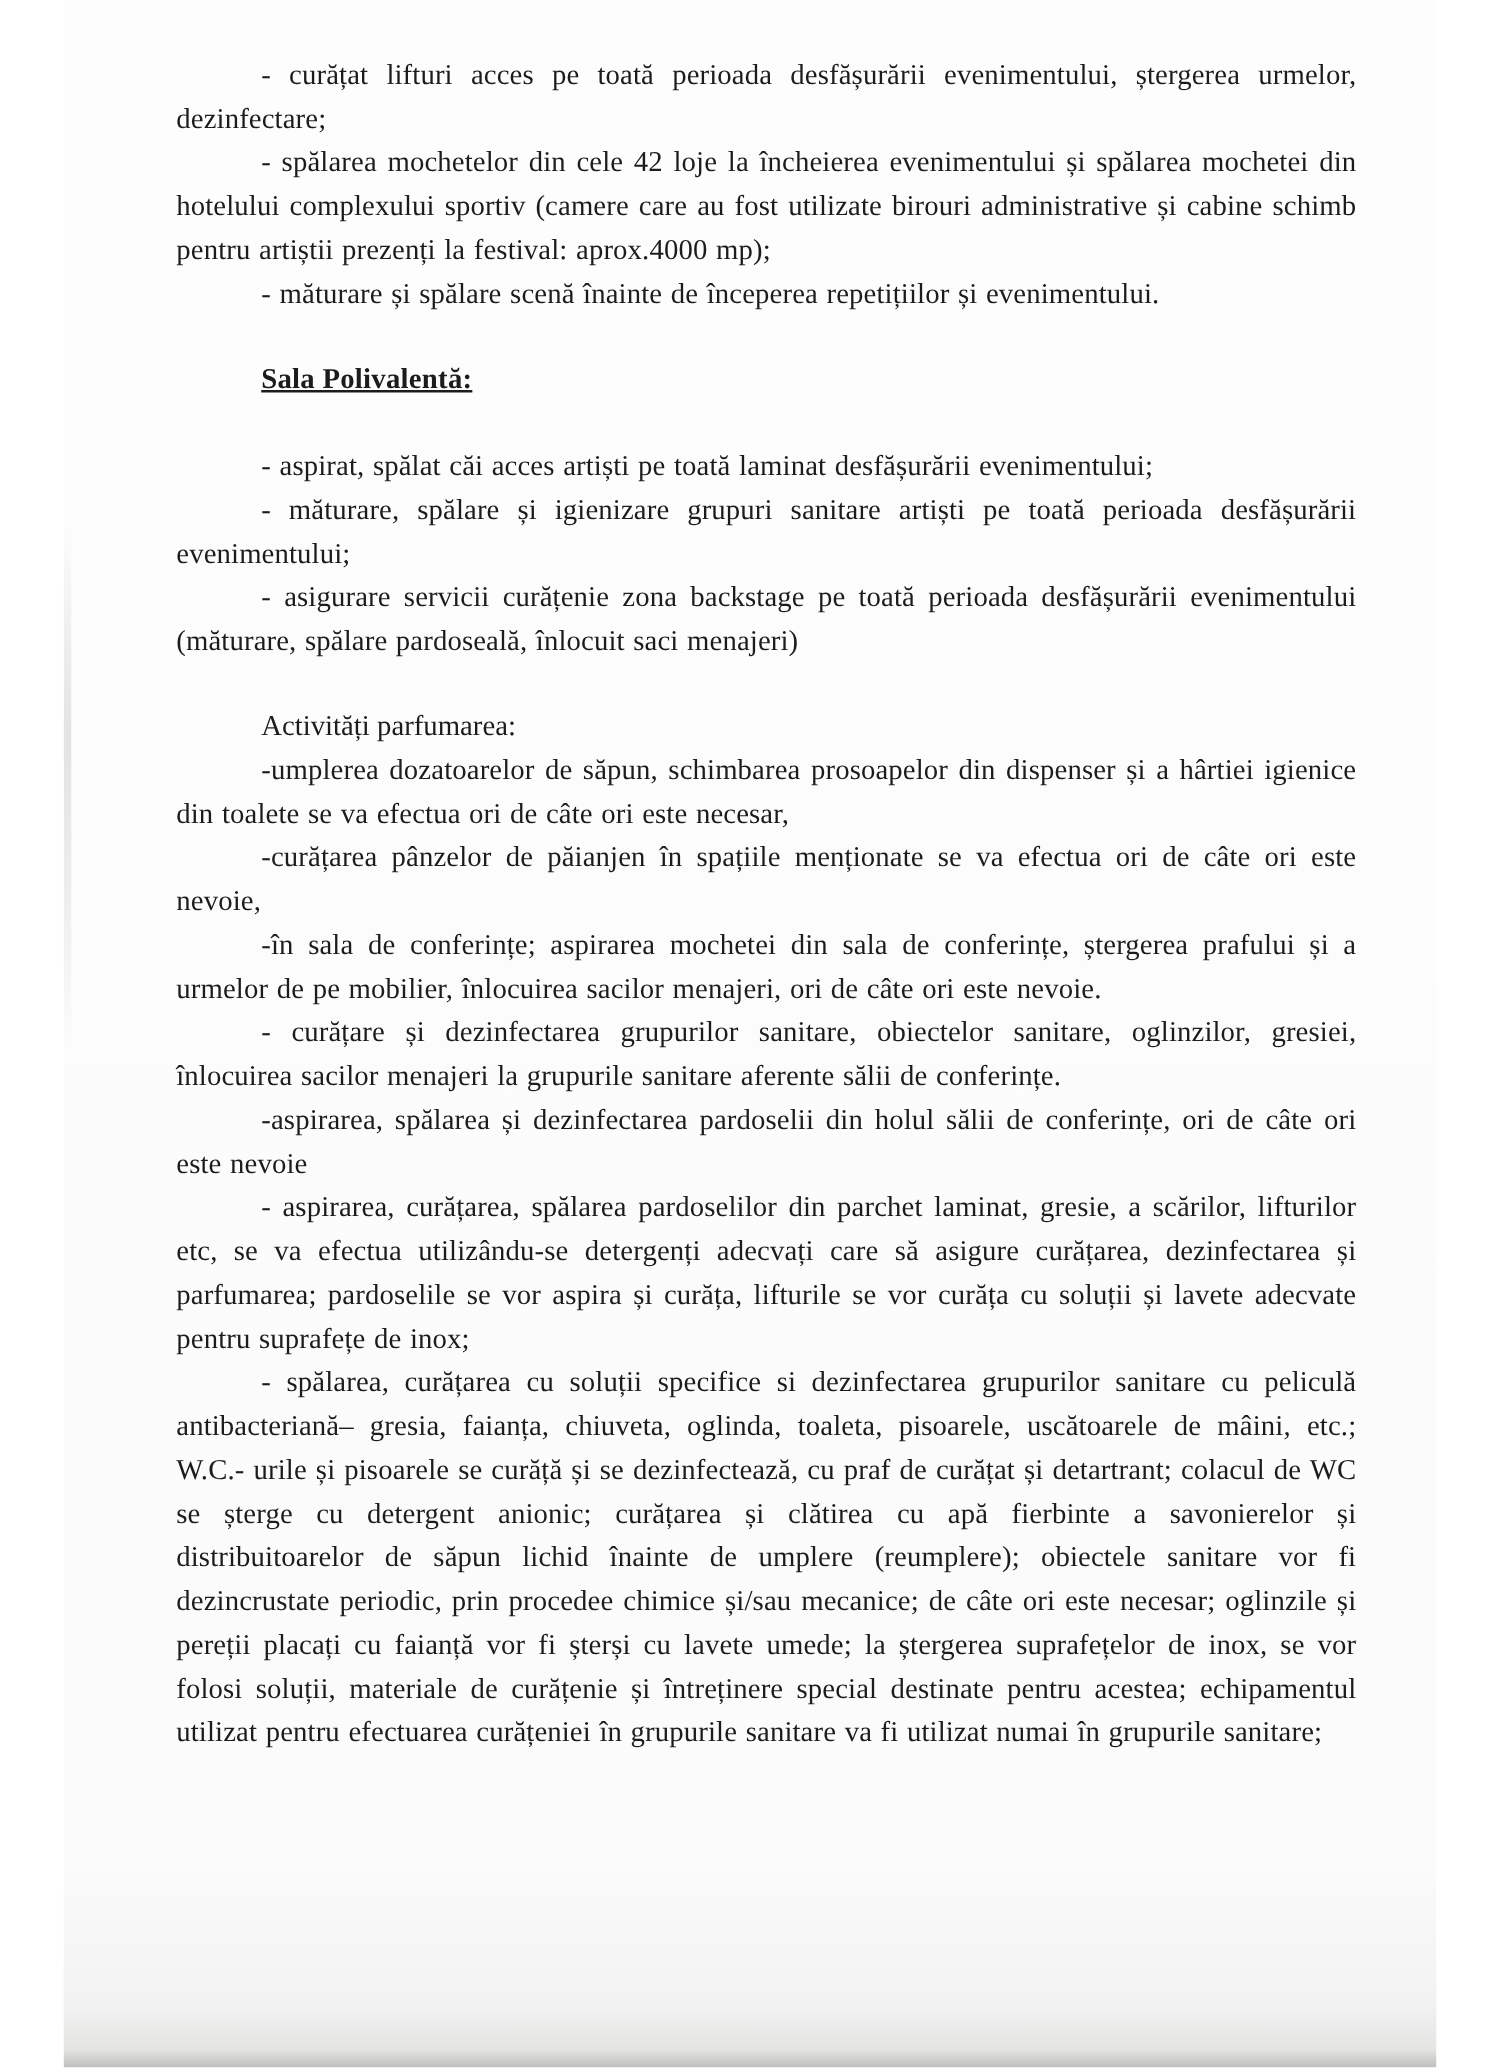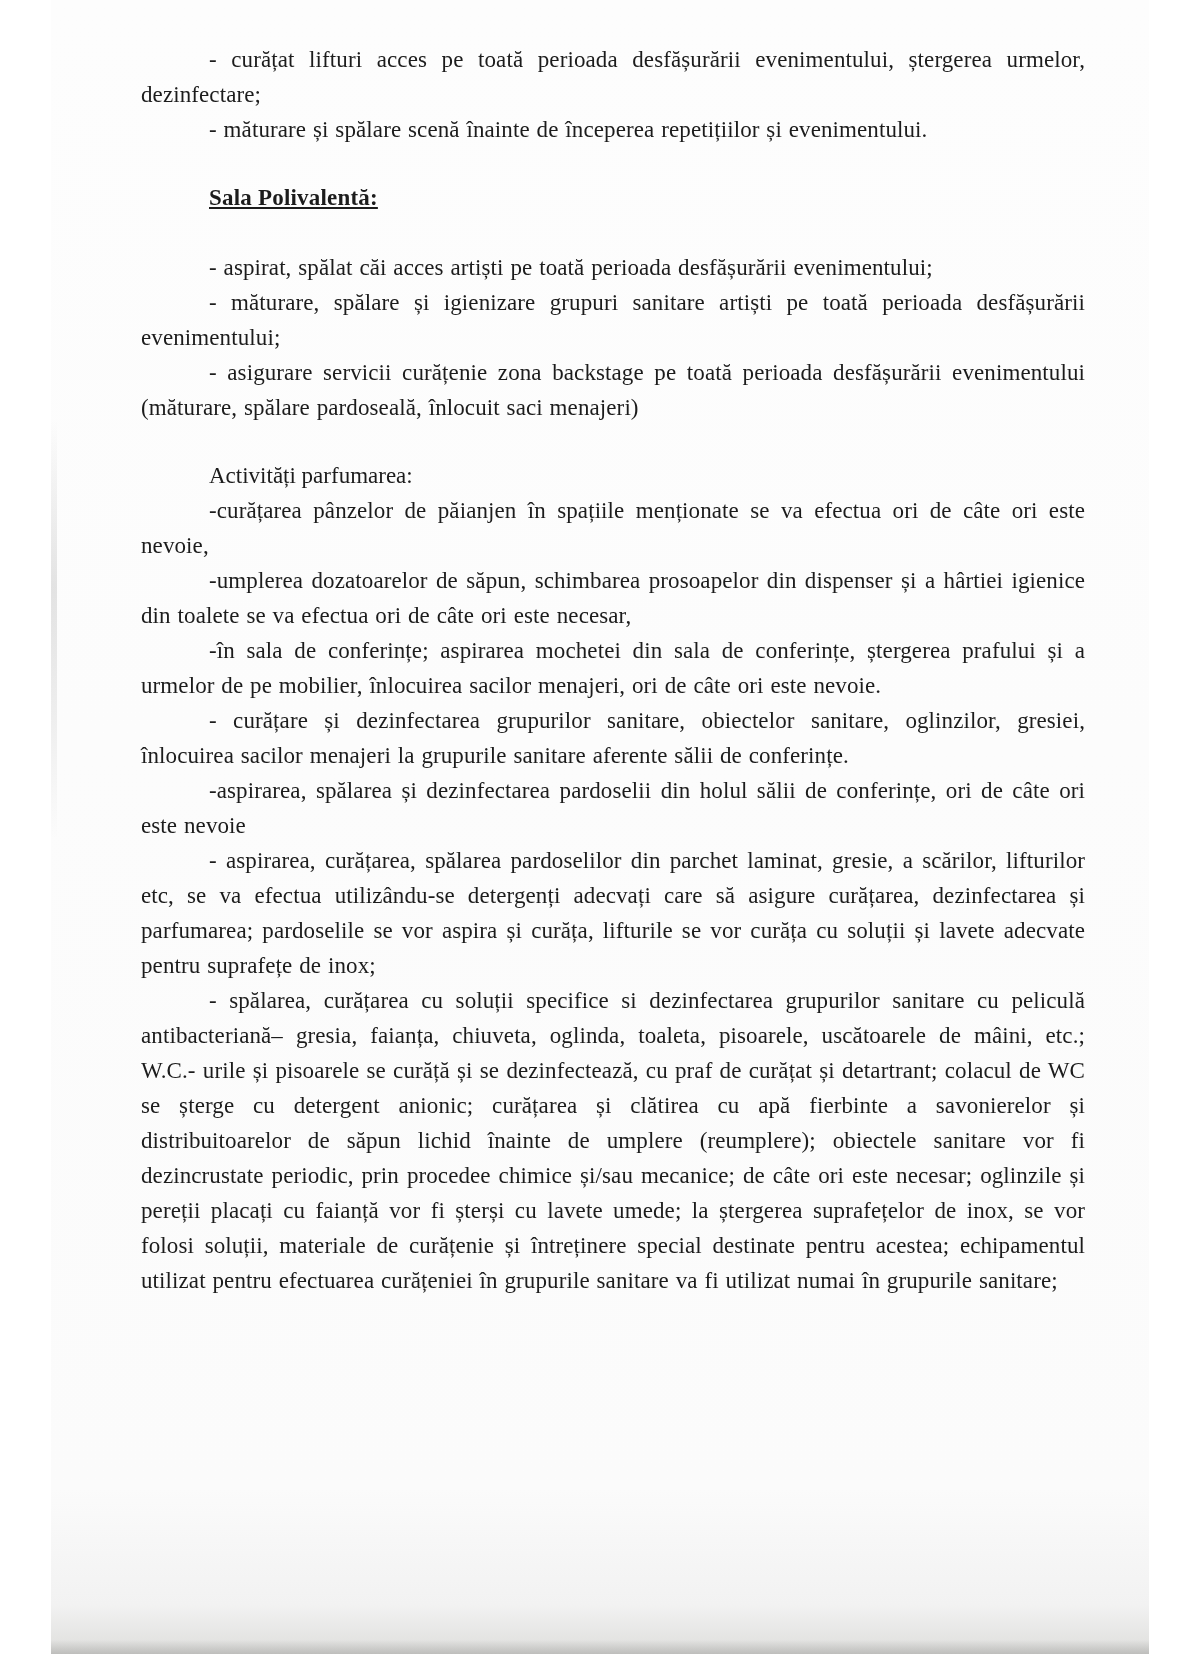--- a/index.html
+++ b/index.html
@@ -67,32 +67,33 @@
     background: linear-gradient(180deg, rgba(120,120,120,0) 0%, rgba(110,110,110,0.18) 40%, rgba(110,110,110,0.1) 70%, rgba(120,120,120,0) 100%);
     pointer-events: none;
   }
 </style>
 </head>
 <body>
 
 <div class="page">
 
   <p class="para">- curățat lifturi acces pe toată perioada desfășurării evenimentului, ștergerea urmelor, dezinfectare;</p>
+  <p class="para">- spălarea mochetelor din cele 42 loje la încheierea evenimentului și spălarea mochetei din hotelului complexului sportiv (camere care au fost utilizate birouri administrative și cabine schimb pentru artiștii prezenți la festival: aprox.4000 mp);</p>
   <p class="para">- măturare și spălare scenă înainte de începerea repetițiilor și evenimentului.</p>
 
   <p class="heading gap-after">Sala Polivalentă:</p>
 
-  <p class="para">- aspirat, spălat căi acces artiști pe toată perioada desfășurării evenimentului;</p>
+  <p class="para">- aspirat, spălat căi acces artiști pe toată laminat desfășurării evenimentului;</p>
   <p class="para">- măturare, spălare și igienizare grupuri sanitare artiști  pe toată perioada desfășurării evenimentului;</p>
   <p class="para">- asigurare servicii curățenie zona backstage pe toată perioada desfășurării evenimentului (măturare, spălare pardoseală, înlocuit saci menajeri)</p>
 
   <p class="subheading">Activități parfumarea:</p>
 
+  <p class="para">-umplerea dozatoarelor de săpun, schimbarea prosoapelor din dispenser și a hârtiei igienice din toalete se va efectua ori de câte ori este necesar,</p>
   <p class="para">-curățarea pânzelor de păianjen în spațiile menționate se va efectua ori de câte ori este nevoie,</p>
-  <p class="para">-umplerea dozatoarelor de săpun, schimbarea prosoapelor din dispenser și a hârtiei igienice din toalete se va efectua ori de câte ori este necesar,</p>
   <p class="para">-în sala de conferințe; aspirarea mochetei din sala de conferințe, ștergerea prafului și a urmelor de pe mobilier, înlocuirea sacilor menajeri, ori de câte ori este nevoie.</p>
   <p class="para">- curățare și dezinfectarea grupurilor sanitare, obiectelor sanitare, oglinzilor, gresiei, înlocuirea sacilor menajeri la grupurile sanitare aferente sălii de conferințe.</p>
   <p class="para">-aspirarea, spălarea și dezinfectarea pardoselii din holul sălii de conferințe, ori de câte ori este nevoie</p>
 
 
   <p class="para">- aspirarea, curățarea, spălarea pardoselilor din parchet laminat, gresie, a scărilor, lifturilor etc, se va efectua utilizându-se detergenți adecvați care să asigure curățarea, dezinfectarea și parfumarea; pardoselile se vor aspira și curăța, lifturile se vor curăța cu soluții și lavete adecvate pentru suprafețe de inox;</p>
   <p class="para">- spălarea, curățarea cu soluții specifice si dezinfectarea grupurilor sanitare cu peliculă antibacteriană– gresia, faianța, chiuveta, oglinda, toaleta, pisoarele, uscătoarele de mâini, etc.; W.C.- urile și pisoarele se curăță și se dezinfectează, cu praf de curățat și detartrant; colacul de WC se șterge cu detergent anionic; curățarea și clătirea cu apă fierbinte a savonierelor și distribuitoarelor de săpun lichid înainte de umplere (reumplere); obiectele sanitare vor fi dezincrustate periodic, prin procedee chimice și/sau mecanice; de câte ori este necesar; oglinzile și pereții placați cu faianță vor fi șterși cu lavete umede; la ștergerea suprafețelor de inox, se vor folosi soluții, materiale de curățenie și întreținere special destinate pentru acestea; echipamentul utilizat pentru efectuarea curățeniei în grupurile sanitare va fi utilizat numai în grupurile sanitare;</p>
 
   <div class="edge-smudge"></div>
   <div class="bottom-shade"></div>

